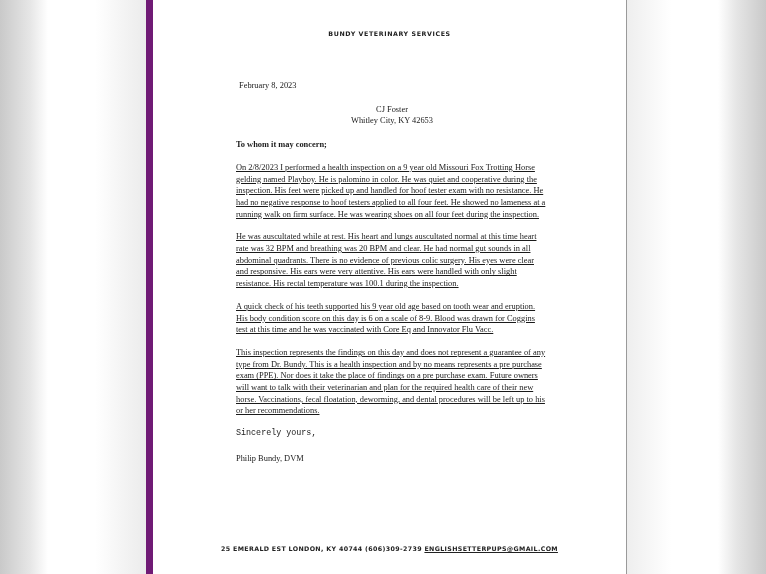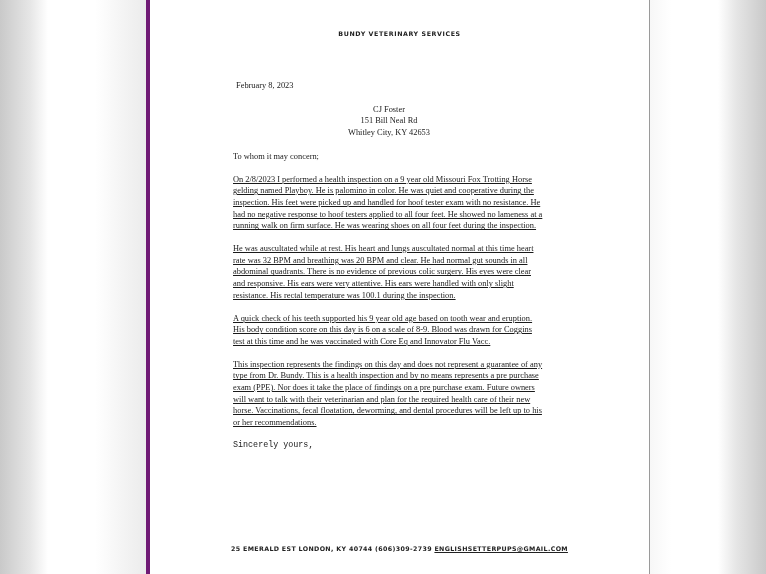--- a/index.html
+++ b/index.html
@@ -27,23 +27,22 @@
       font-family: "Liberation Serif", "DejaVu Serif", serif;
       color: #1a1a1a;
     }
     .page {
       position: absolute;
       left: 146px;
       top: 0;
       width: 473px;
       height: 574px;
       background: #ffffff;
-      border-left: 4px solid #701a75;
+      border-left: 7px solid #701a75;
       border-right: 1px solid #9a9a9a;
-      padding-left: 26px;
     }
     .letterhead {
       position: absolute;
       top: 30px;
       left: 0;
       width: 100%;
       text-align: center;
       font-family: "DejaVu Sans", "Liberation Sans", sans-serif;
       font-size: 6.3px;
       font-weight: bold;
@@ -61,20 +60,21 @@
     .date {
       margin: 0 0 12px 3px;
     }
     .address {
       margin: 0 0 12px 0;
       text-align: center;
     }
     .address div { white-space: nowrap; }
     .salutation {
       margin: 0 0 11px 0;
+      font-weight: bold;
     }
     .para {
       margin: 0 0 11px 0;
       text-align: left;
       text-decoration: underline;
     }
     .closing { margin: 0 0 13px 0; font-family: Liberation Mono, monospace; }
     .signature { margin: 0; }
     .footer {
       position: absolute;
@@ -98,31 +98,31 @@
 <body>
 
 <div class="page">
   <div class="letterhead">BUNDY VETERINARY SERVICES</div>
 
   <div class="content">
     <div class="date">February 8, 2023</div>
 
     <div class="address">
       <div>CJ Foster</div>
-      <div>151 Bill Neal Rd</div>
       <div>Whitley City, KY 42653</div>
     </div>
 
     <div class="salutation">To whom it may concern;</div>
 
     <p class="para">On 2/8/2023 I performed a health inspection on a 9 year old Missouri Fox Trotting Horse gelding named Playboy.  He is palomino in color.  He was quiet and cooperative during the inspection.  His feet were picked up and handled for hoof tester exam with no resistance.  He had no negative response to hoof testers applied to all four feet.  He showed no lameness at a running walk on firm surface.  He was wearing shoes on all four feet during the inspection.</p>
     <p class="para">He was auscultated while at rest.  His heart and lungs auscultated normal at this time heart rate was 32 BPM and breathing was 20 BPM and clear.  He had normal gut sounds in all abdominal quadrants.  There is no evidence of previous colic surgery.  His eyes were clear and responsive.  His ears were very attentive.  His ears were handled with only slight resistance.  His rectal temperature was 100.1 during the inspection.</p>
     <p class="para">A quick check of his teeth supported his 9 year old age based on tooth wear and eruption.  His body condition score on this day is 6 on a scale of 8-9.   Blood was drawn for Coggins test at this time and he was vaccinated with Core Eq and Innovator Flu Vacc.</p>
     <p class="para">This inspection represents the findings on this day and does not represent a guarantee of any type from Dr. Bundy.  This is a health inspection and by no means represents a pre purchase exam (PPE).  Nor does it take the place of findings on a pre purchase exam.  Future owners will want to talk with their veterinarian and plan for the required health care of their new horse.  Vaccinations, fecal floatation, deworming, and dental procedures will be left up to his or her recommendations.</p>
 
     <div class="closing">Sincerely yours,</div>
+    <div class="signature">Philip Bundy, DVM</div>
   </div>
 
   <div class="footer">
     <span>25 EMERALD EST LONDON, KY 40744 (606)309-2739</span>
     <a>ENGLISHSETTERPUPS@GMAIL.COM</a>
   </div>
 </div>
 
 </body></html>

